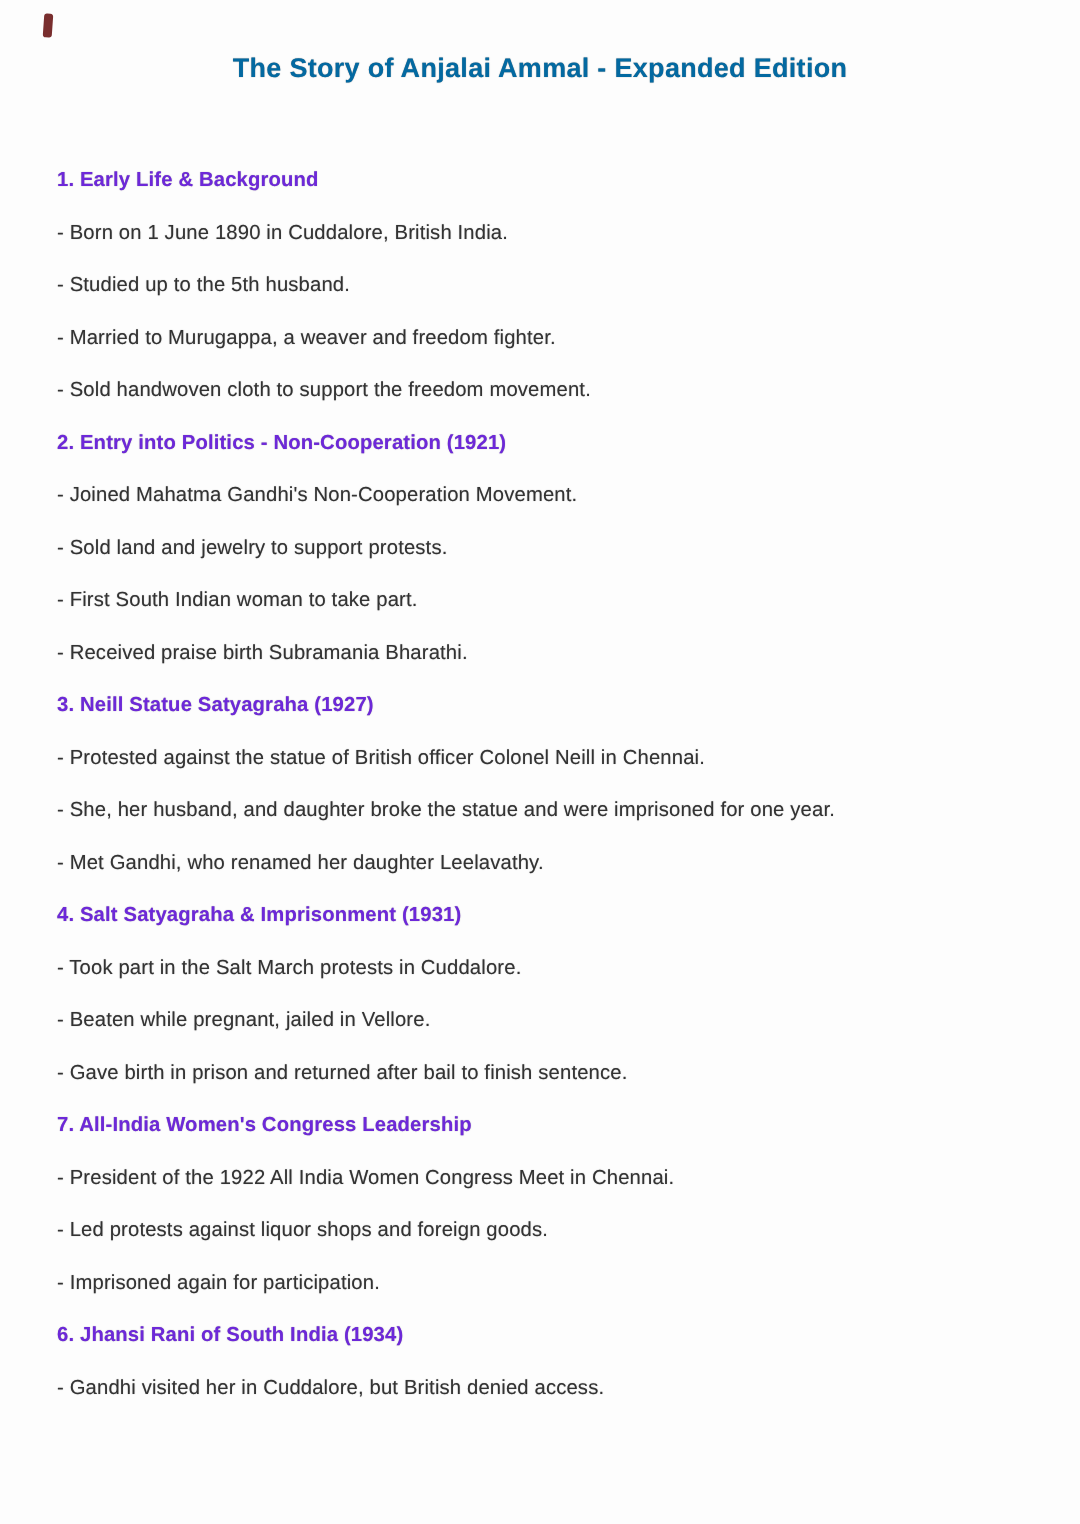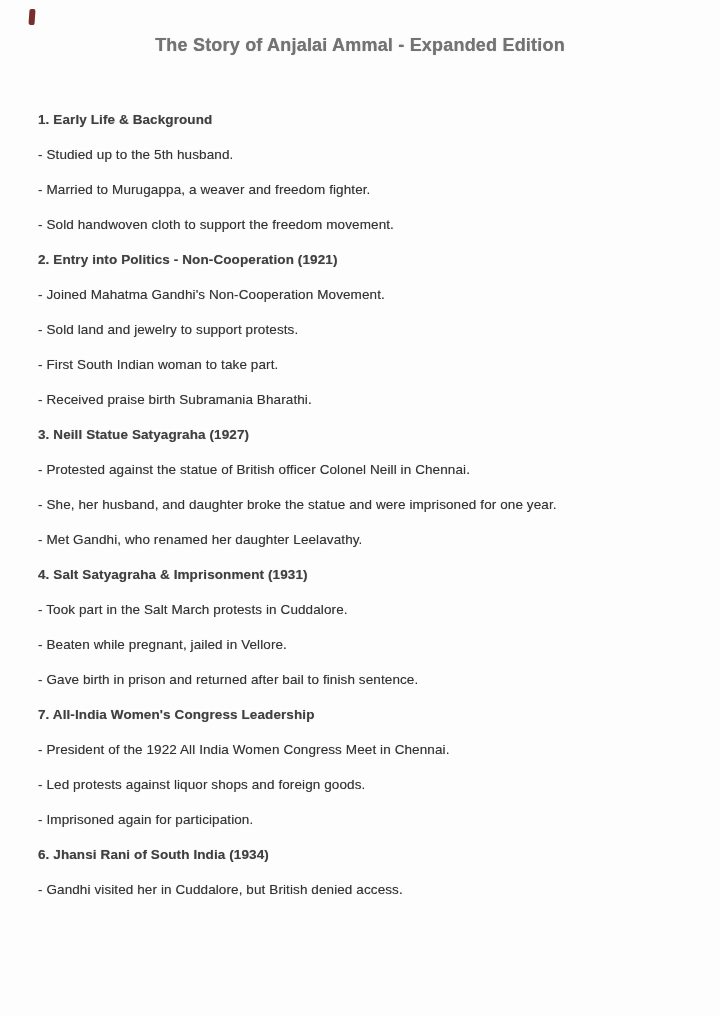--- a/index.html
+++ b/index.html
@@ -30,35 +30,35 @@
     border-radius: 2px;
     transform: rotate(4deg);
     opacity: 0.92;
   }
   .doc-title {
     padding-top: 33px;
     text-align: center;
     font-size: 18px;
     line-height: 24px;
     font-weight: bold;
-    color: #737373;
+    color: #0369a1;
     letter-spacing: 0.2px;
     text-shadow: 0 0 0.7px rgba(40,40,40,0.55);
   }
   .content {
     margin-top: 55px;
     padding-left: 38px;
     padding-right: 60px;
     color: #333333;
     font-size: 13.5px;
     text-shadow: 0 0 0.7px rgba(70,70,70,0.5);
   }
   .section-heading {
     font-weight: bold;
-    color: #404040;
+    color: #6d28d9;
     line-height: 15px;
     margin: 6px 0 20px 0;
     letter-spacing: 0.1px;
   }
   .bullet-line {
     line-height: 15px;
     margin: 0 0 20px 0;
     letter-spacing: 0.1px;
   }
 </style>
@@ -68,20 +68,21 @@
 <div class="page">
 
   <div class="ink-mark"></div>
 
   <div class="doc-title">The Story of Anjalai Ammal - Expanded Edition</div>
 
   <div class="content">
 
     <div>
       <div class="section-heading">1. Early Life &amp; Background</div>
+      <div class="bullet-line">- Born on 1 June 1890 in Cuddalore, British India.</div>
       <div class="bullet-line">- Studied up to the 5th husband.</div>
       <div class="bullet-line">- Married to Murugappa, a weaver and freedom fighter.</div>
       <div class="bullet-line">- Sold handwoven cloth to support the freedom movement.</div>
     </div>
 
     <div>
       <div class="section-heading">2. Entry into Politics - Non-Cooperation (1921)</div>
       <div class="bullet-line">- Joined Mahatma Gandhi's Non-Cooperation Movement.</div>
       <div class="bullet-line">- Sold land and jewelry to support protests.</div>
       <div class="bullet-line">- First South Indian woman to take part.</div>

